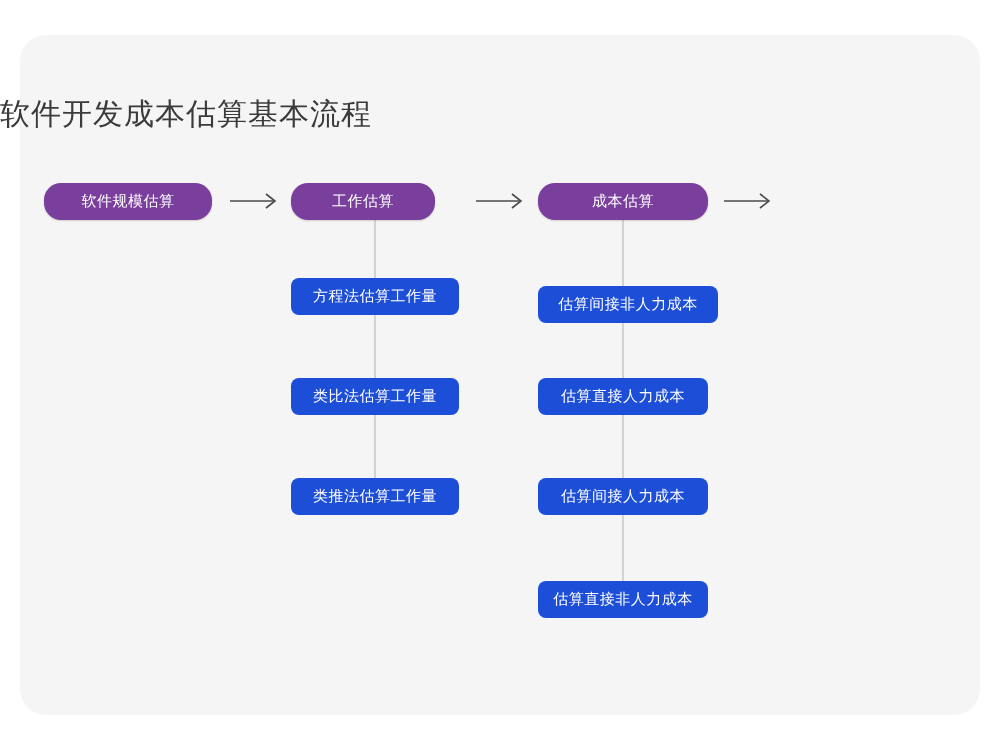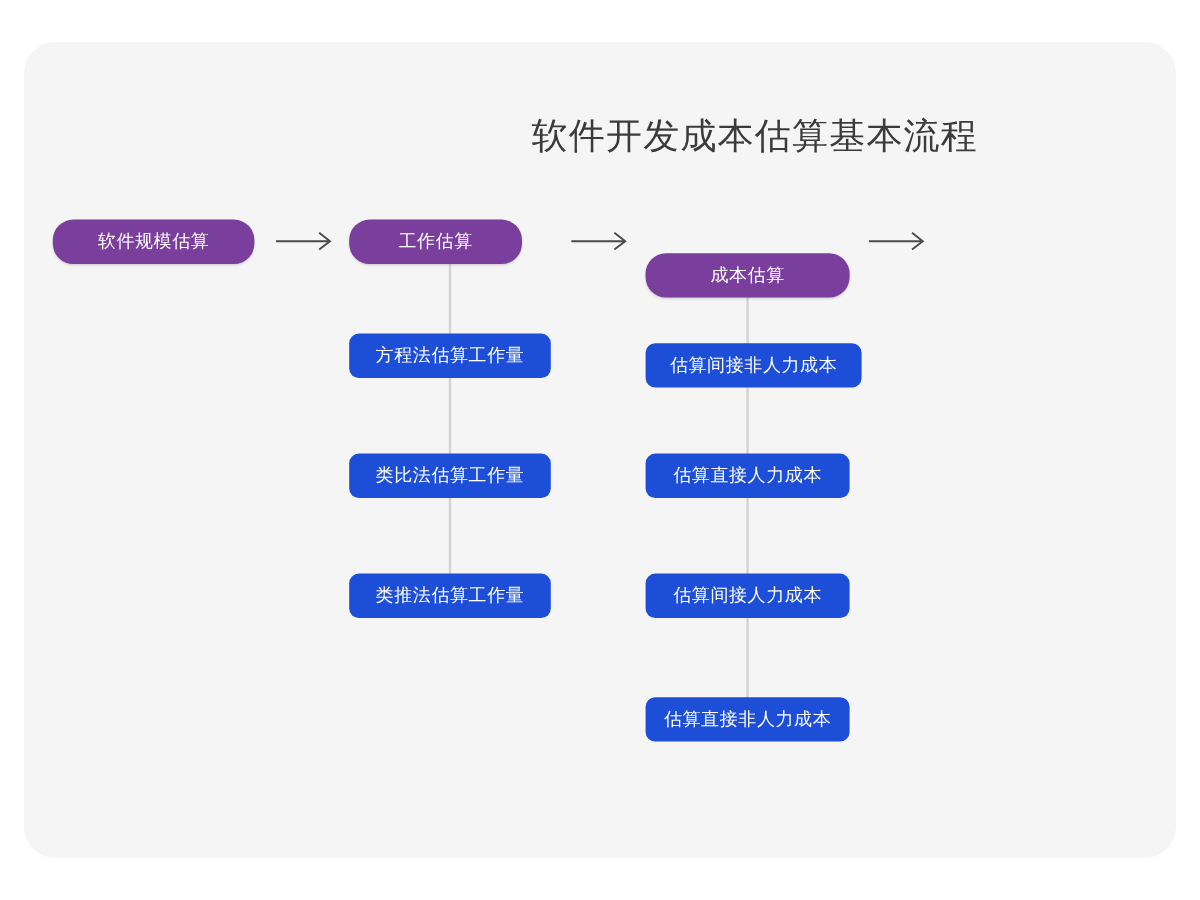--- a/index.html
+++ b/index.html
@@ -29,28 +29,27 @@
     background: #f5f5f5;
     border-radius: 26px;
   }
 
   
   #title {
     position: absolute;
     left: 0;
     top: 93px;
     width: 803px;
-    text-align: right;
+    text-align: left;
     font-size: 30px;
     line-height: 42px;
     color: #3b3b3b;
     letter-spacing: 1px;
     font-weight: 400;
     white-space: nowrap;
-    padding-left: 12px;
   }
 
   
   .node {
     position: absolute;
     box-sizing: border-box;
     display: flex;
     align-items: center;
     justify-content: center;
     border-radius: 17px;
@@ -69,21 +68,21 @@
   .node.sub {
     background: #1d4ed8;
     height: 37px;
     font-size: 15px;
     border-radius: 8px;
   }
 
   
   #node-scale      { left: 44px;  top: 183px; width: 168px; }
   #node-effort     { left: 291px; top: 183px; width: 144px; }
-  #node-cost       { left: 538px; top: 183px; width: 170px; margin-top: 28px; }
+  #node-cost       { left: 538px; top: 183px; width: 170px; }
   #node-final      { left: 786px; top: 183px; width: 169px; }
 
   
   #sub-c2-0 { left: 291px; top: 278px; width: 168px; }
   #sub-c2-1 { left: 291px; top: 378px; width: 168px; }
   #sub-c2-2 { left: 291px; top: 478px; width: 168px; }
 
   
   #sub-c3-0 { left: 538px; top: 286px; width: 180px; }
   #sub-c3-1 { left: 538px; top: 378px; width: 170px; }

